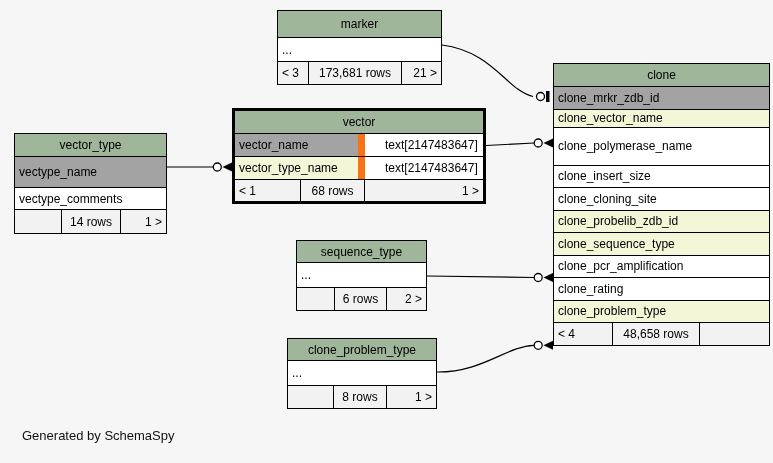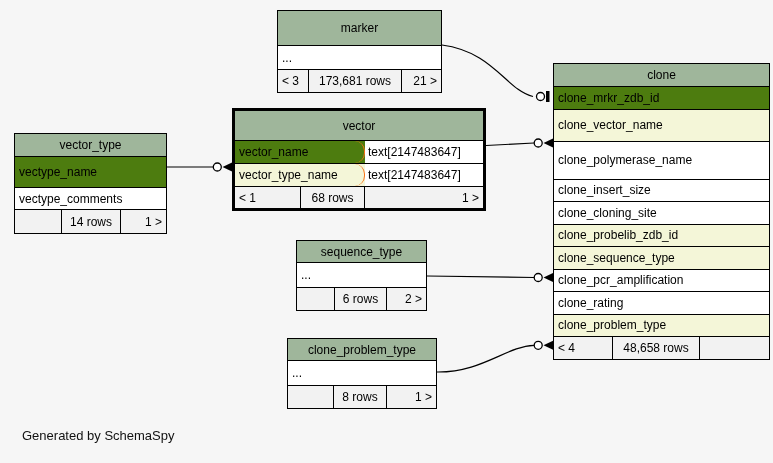--- a/index.html
+++ b/index.html
@@ -19,25 +19,25 @@
 
   .tbl { position: absolute; background: #fff; border: 1px solid #000; }
   .tbl.thick { border-width: 3px; }
   .th {
     background: #9fb69b;
     border-bottom: 1px solid #000;
     display: flex; align-items: center; justify-content: center;
     white-space: nowrap;
   }
   .tr { display: flex; align-items: stretch; border-bottom: 1px solid #000; background: #fff; white-space: nowrap; }
-  .tr.pk { background: #4d7c0f; }
+  .tr.pk { background: #a3a3a3; }
   .tr.fk { background: #f4f6d8; }
   .cname { display: flex; align-items: center; padding-left: 4px; flex: 1; }
-  .two .cname { flex: 0 0 130px; border-right: 1px solid #f97316; border-radius: 10px; }
-  .ctype { flex: 1; background: #fff; display: flex; align-items: center; padding-left: 3px; }
+  .two .cname { flex: 0 0 130px; border-right: 7px solid #f97316; }
+  .ctype { flex: 1; background: #fff; display: flex; align-items: center; padding-left: 20px; }
   .tf { display: flex; background: #f2f2f2; align-items: stretch; white-space: nowrap; }
   .tf span { display: flex; align-items: center; }
   .f1 { padding-left: 4px; }
   .f2 { flex: 1; justify-content: center; border-left: 1px solid #000; border-right: 1px solid #000; }
   .f3 { justify-content: flex-end; padding-right: 4px; }
   .tf .fixed { flex: 0 0 auto; }
   #note { position: absolute; left: 22px; top: 428px; font-size: 13px; color: #111; }
 </style>
 </head>
 <body>
@@ -64,37 +64,37 @@
     <polygon points="553,273 553,282 543.5,277.5"></polygon>
   </g>
   <g>
     <path d="M437,372 C482,372.5 506,346.5 534,345.3"></path>
     <circle cx="538.2" cy="345.3" r="4"></circle>
     <polygon points="553,340.8 553,349.8 543.5,345.3"></polygon>
   </g>
 </svg>
 
 <div class="tbl" style="left:277px;top:10px;width:165px">
-  <div class="th" style="height:35px">marker</div>
+  <div class="th" style="height:27px">marker</div>
   <div class="tr" style="height:24px">
     <span class="cname">...</span>
   </div>
   <div class="tf" style="height:22px">
     <span class="f1 fixed" style="width:30px">&lt; 3</span>
     <span class="f2">173,681 rows</span>
     <span class="f3 fixed" style="width:39px">21 &gt;</span>
   </div>
 </div>
 
 <div class="tbl" style="left:553px;top:63px;width:217px">
   <div class="th" style="height:23px">clone</div>
   <div class="tr pk" style="height:22.5px">
       <span class="cname">clone_mrkr_zdb_id</span>
     </div>
-  <div class="tr fk" style="height:32px">
+  <div class="tr fk" style="height:18px">
       <span class="cname">clone_vector_name</span>
     </div>
   <div class="tr" style="height:38px">
       <span class="cname">clone_polymerase_name</span>
     </div>
   <div class="tr" style="height:22.5px">
       <span class="cname">clone_insert_size</span>
     </div>
   <div class="tr" style="height:22.5px">
       <span class="cname">clone_cloning_site</span>
@@ -115,21 +115,21 @@
       <span class="cname">clone_problem_type</span>
     </div>
   <div class="tf" style="height:22px">
     <span class="f1 fixed" style="width:58px">&lt; 4</span>
     <span class="f2">48,658 rows</span>
     <span class="f3 fixed" style="width:69px"></span>
   </div>
 </div>
 
 <div class="tbl thick" style="left:232px;top:108px;width:254px">
-  <div class="th" style="height:30px">vector</div>
+  <div class="th" style="height:23px">vector</div>
   <div class="tr pk two" style="height:23px">
     <span class="cname">vector_name</span>
     <span class="ctype">text[2147483647]</span>
   </div>
   <div class="tr fk two" style="height:23px">
     <span class="cname">vector_type_name</span>
     <span class="ctype">text[2147483647]</span>
   </div>
   <div class="tf" style="height:21px">
     <span class="f1 fixed" style="width:65px">&lt; 1</span>

